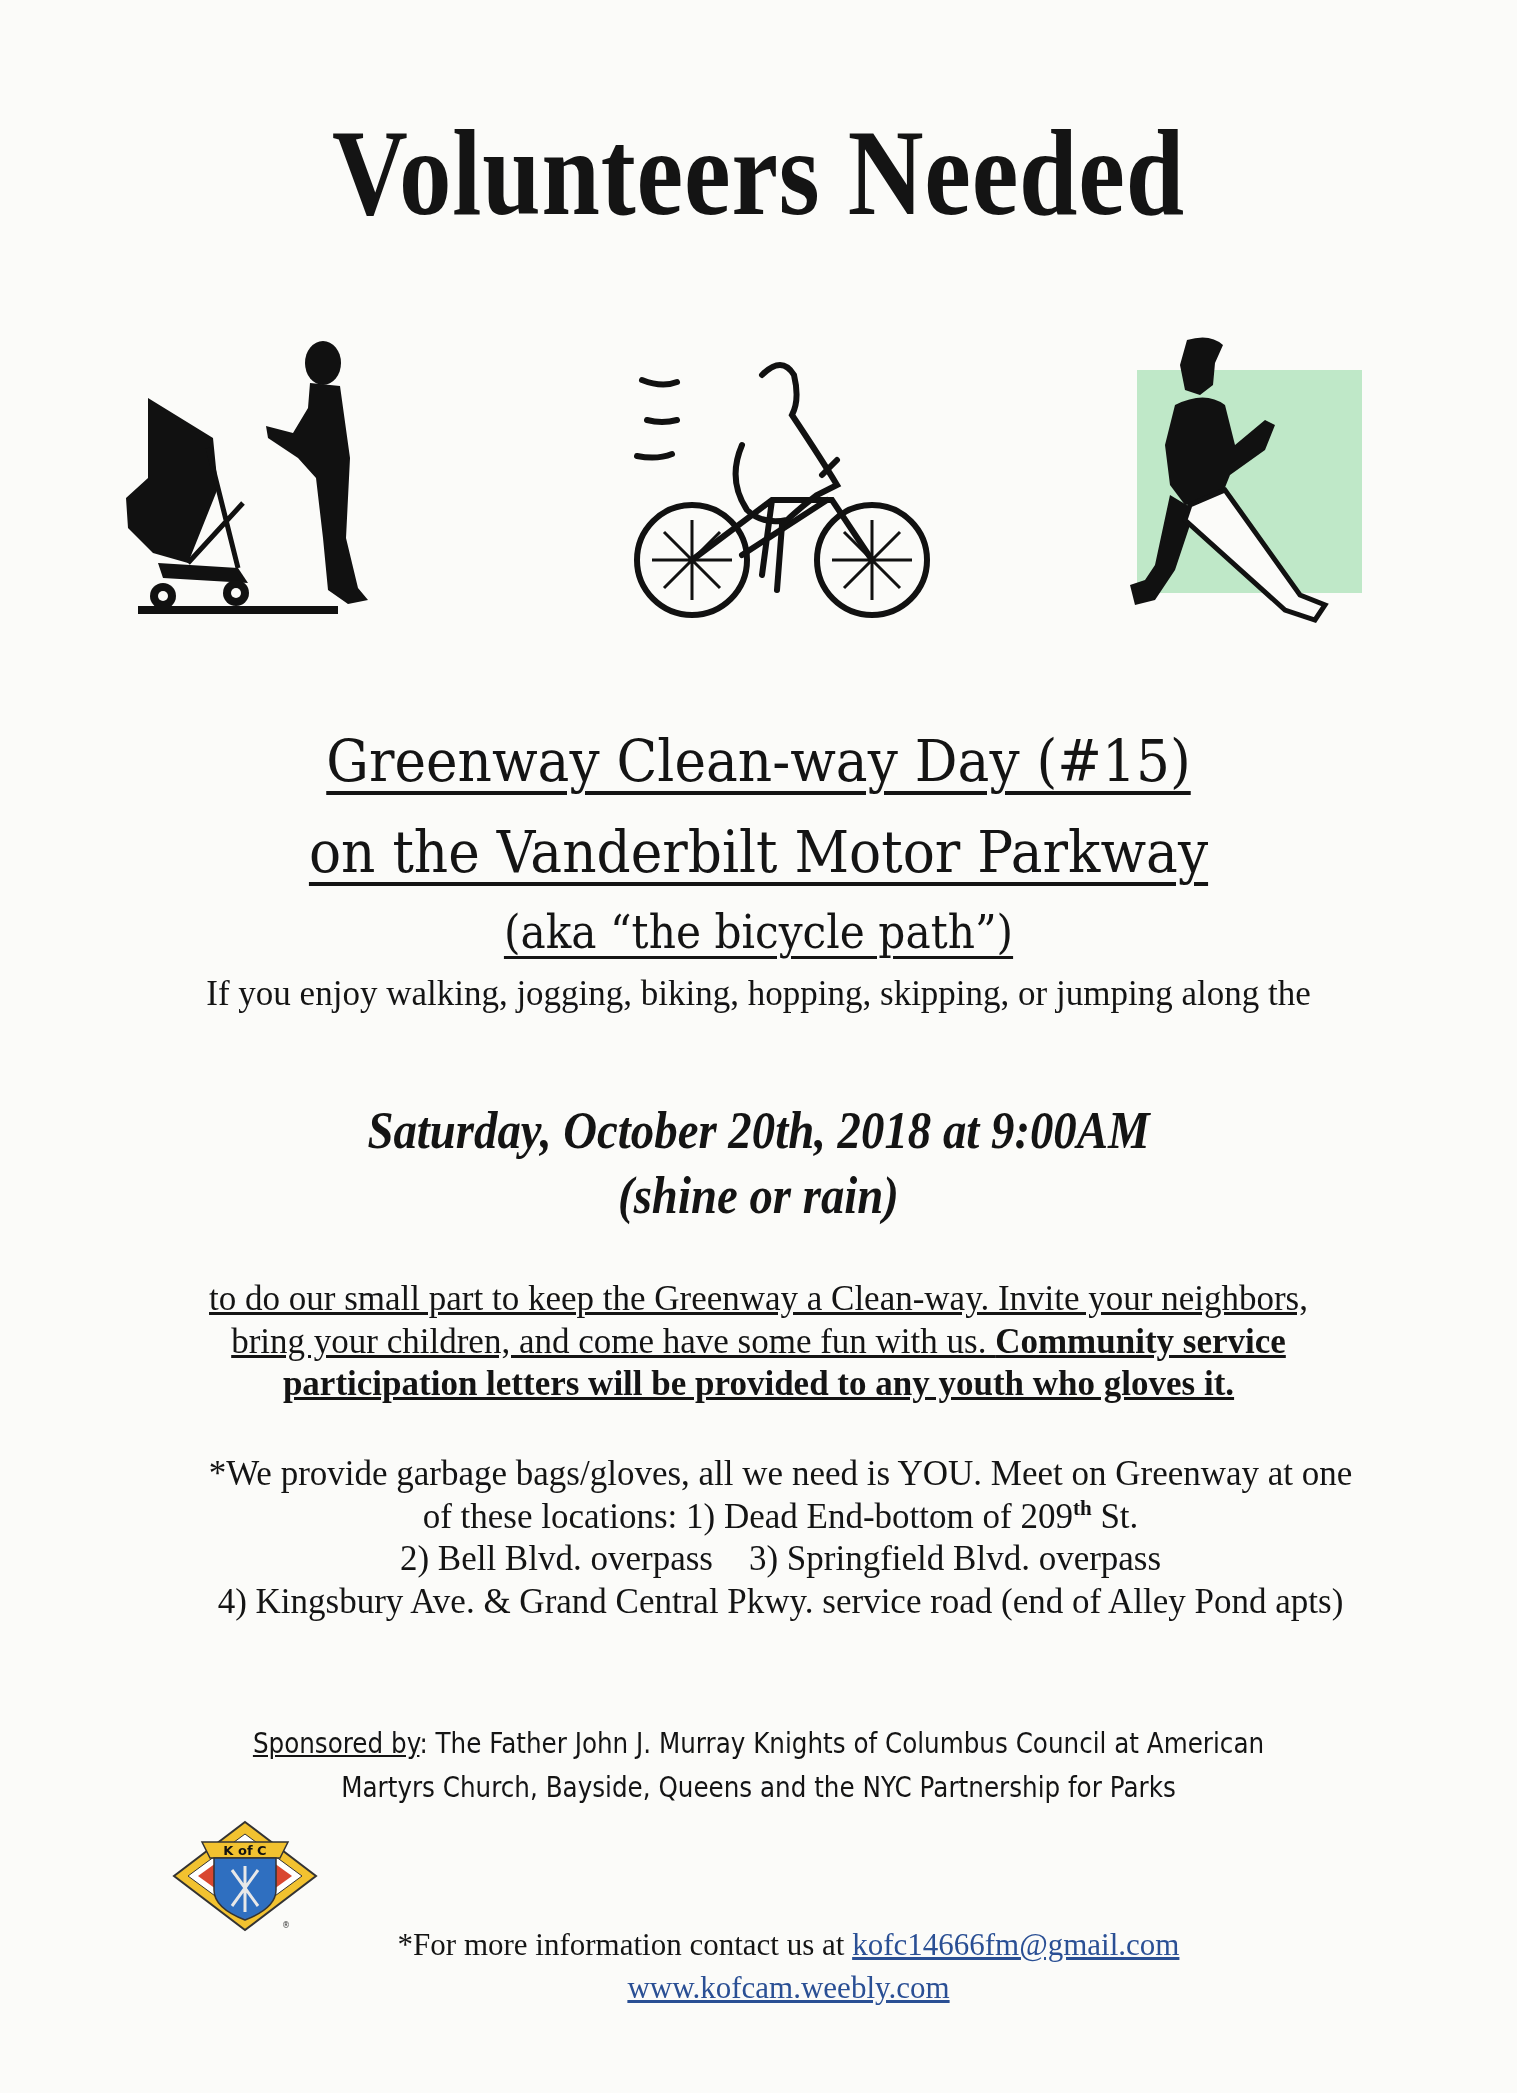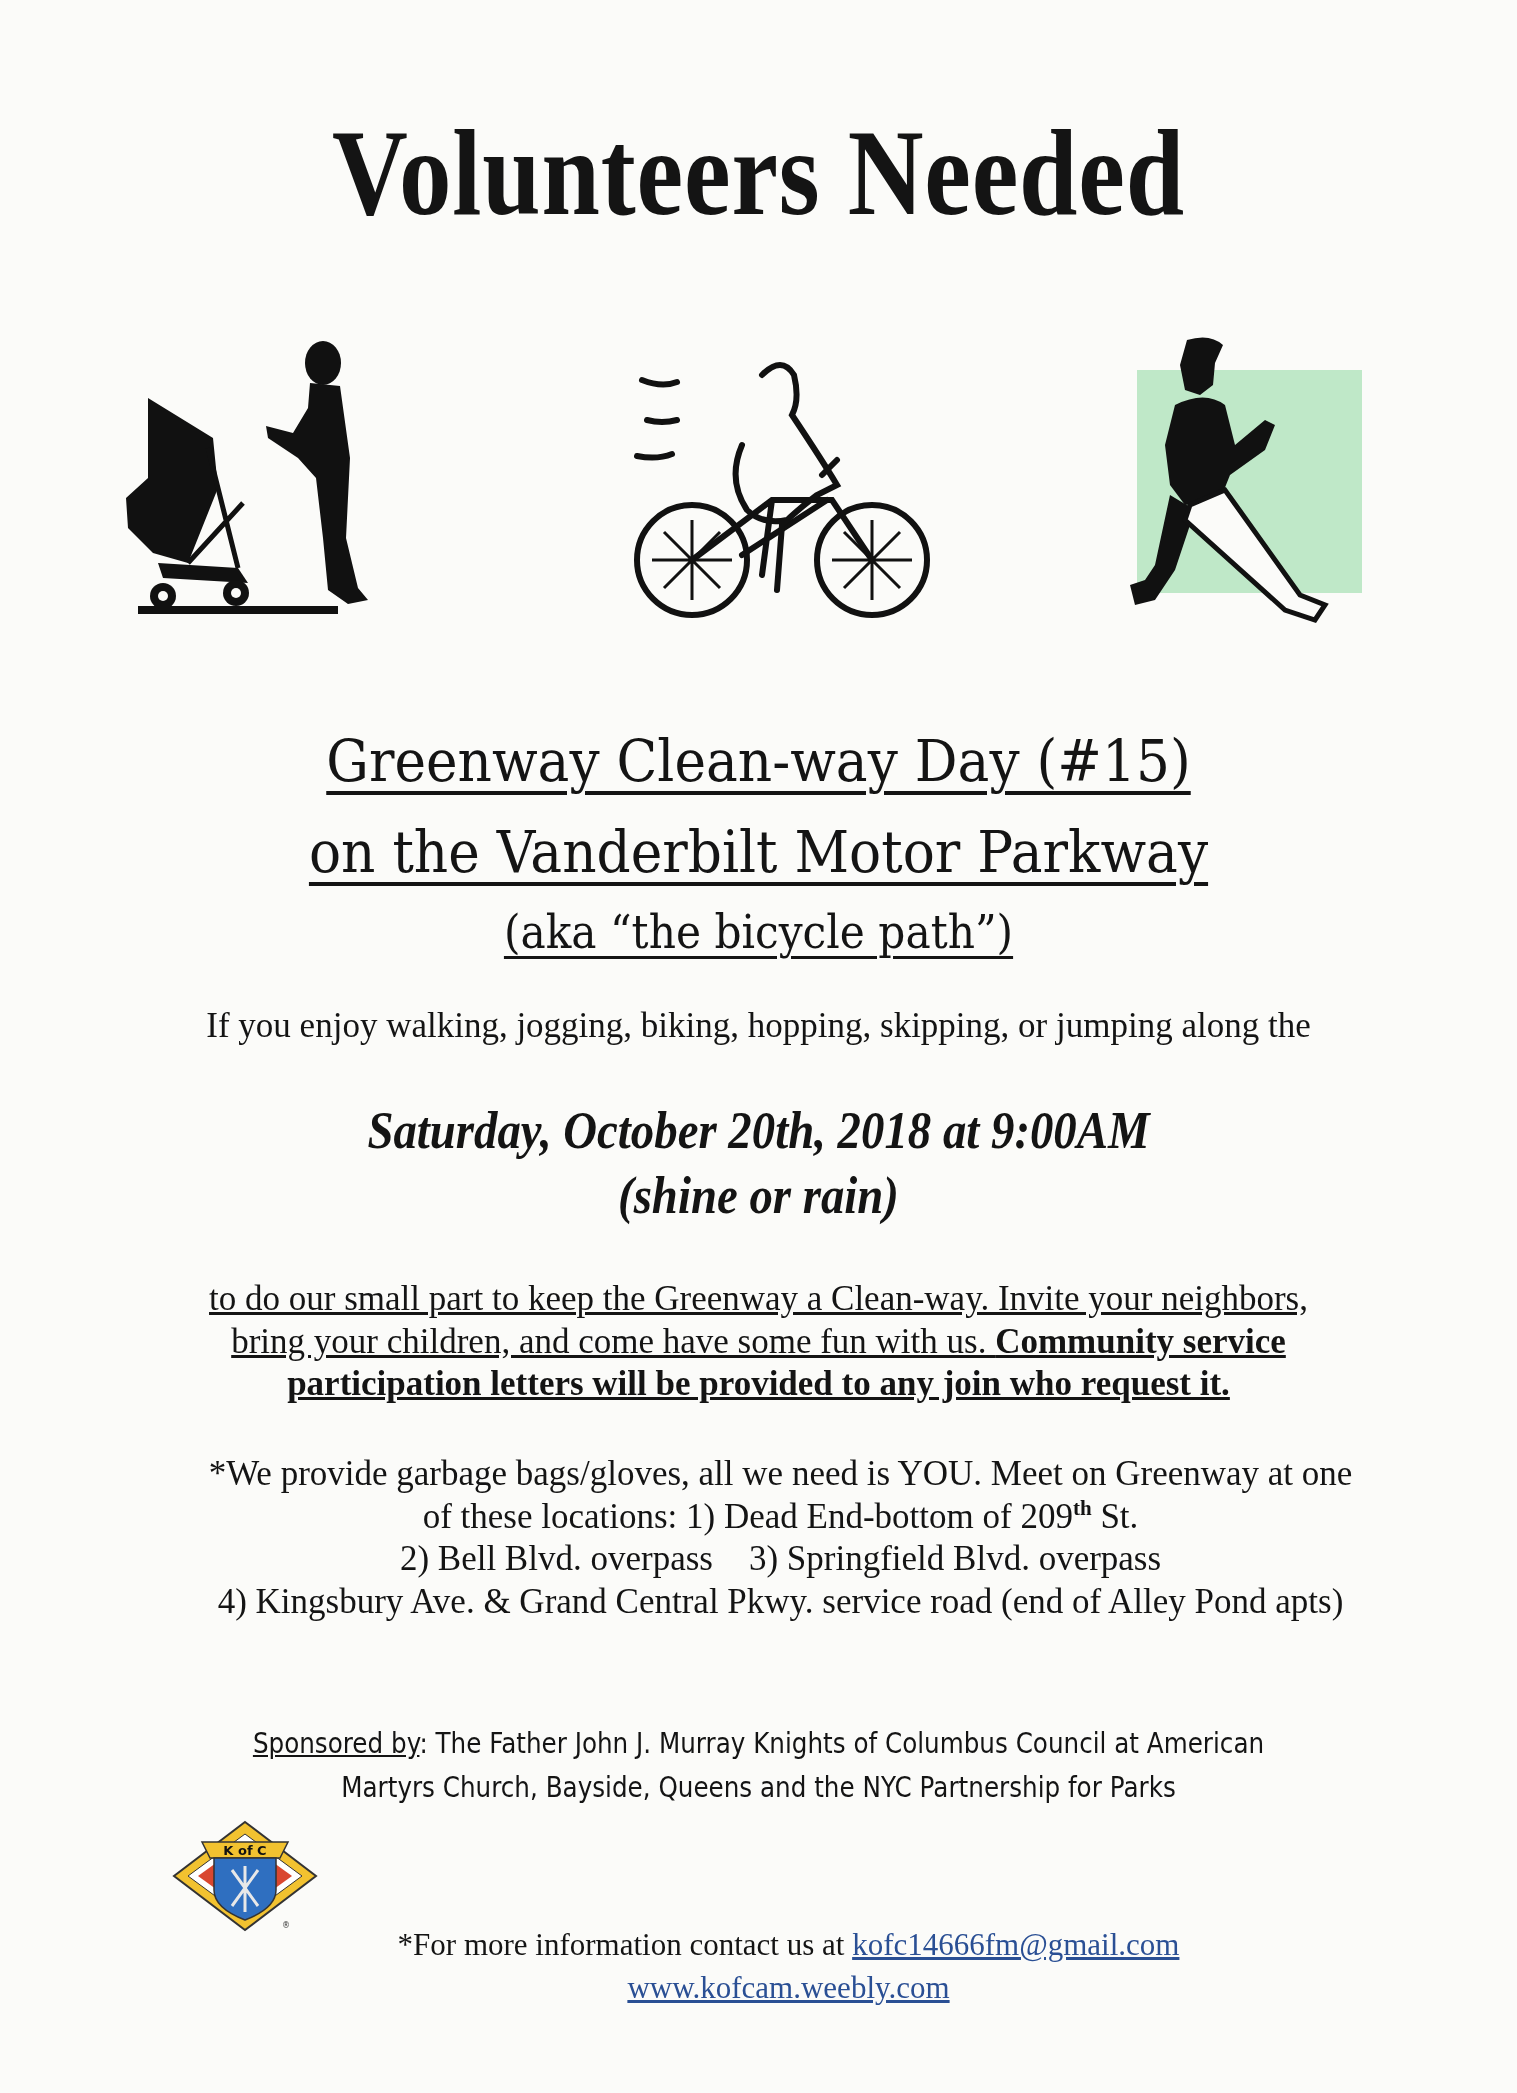--- a/index.html
+++ b/index.html
@@ -5,21 +5,21 @@
   html,body{margin:0;padding:0;}
   body{width:1517px;height:2093px;background:#fbfbf9;position:relative;overflow:hidden;font-family:"Liberation Serif",serif;color:#141414;}
   .abs{position:absolute;}
   .center{left:0;width:1517px;text-align:center;white-space:nowrap;}
   #title{top:100px;font-family:"Liberation Serif",serif;font-weight:bold;font-size:122px;letter-spacing:1px;transform:scaleX(0.86);transform-origin:center;line-height:1.2;}
   .heading{font-family:"DejaVu Serif",serif;font-size:58px;text-decoration:underline;text-decoration-thickness:4px;text-underline-offset:10px;transform:scaleX(0.92);transform-origin:center;line-height:1.2;}
   #h1{top:727px;}
   #h2{top:818px;}
   #h3{top:905px;font-size:46px;text-decoration-thickness:3px;text-underline-offset:8px;}
   .body{font-family:"Liberation Serif",serif;font-size:35px;line-height:1.22;}
-  #intro{top:973px;margin-top:32px;}
+  #intro{top:973px;}
   #date{top:1098px;font-weight:bold;font-style:italic;font-size:52px;line-height:1.25;transform:scaleX(0.9);transform-origin:center;}
   #para2{top:1278px;text-decoration:underline;}
   #locs{top:1453px;margin-left:22px;}
   #sponsor{top:1722px;font-family:"DejaVu Sans",sans-serif;font-size:28px;line-height:1.58;transform:scaleX(0.88);transform-origin:center;}
   .u{text-decoration:underline;}
   #contact{top:1924px;left:0;width:1517px;text-align:center;font-size:31px;line-height:1.38;padding-left:60px;box-sizing:border-box;}
   a.link{color:#2a4f94;text-decoration:underline;}
   sup{font-size:60%;font-weight:bold;}
   .clip{position:absolute;}
   #kofc{left:172px;top:1820px;width:146px;height:112px;}
@@ -81,21 +81,21 @@
 </div>
 
 <div id="date" class="abs center">
   <div>Saturday, October 20th, 2018 at 9:00AM</div>
   <div>(shine or rain)</div>
 </div>
 
 <div id="para2" class="abs center body">
   <div>to do our small part to keep the Greenway a Clean-way. Invite your neighbors,</div>
   <div><span>bring your children, and come have some fun with us. </span><b>Community service</b></div>
-  <div><b>participation letters will be provided to any join who request it.</b></div>
+  <div><b>participation letters will be provided to any youth who gloves it.</b></div>
 </div>
 
 <div id="locs" class="abs center body">
   <div>*We provide garbage bags/gloves, all we need is YOU. Meet on Greenway at one</div>
   <div><span>of these locations: 1) Dead End-bottom of 209</span><sup>th</sup><span> St.</span></div>
   <div><span>2) Bell Blvd. overpass</span><span style="display:inline-block;width:36px"></span><span>3) Springfield Blvd. overpass</span></div>
   <div>4) Kingsbury Ave. &amp; Grand Central Pkwy. service road (end of Alley Pond apts)</div>
 </div>
 
 <div id="sponsor" class="abs center">

